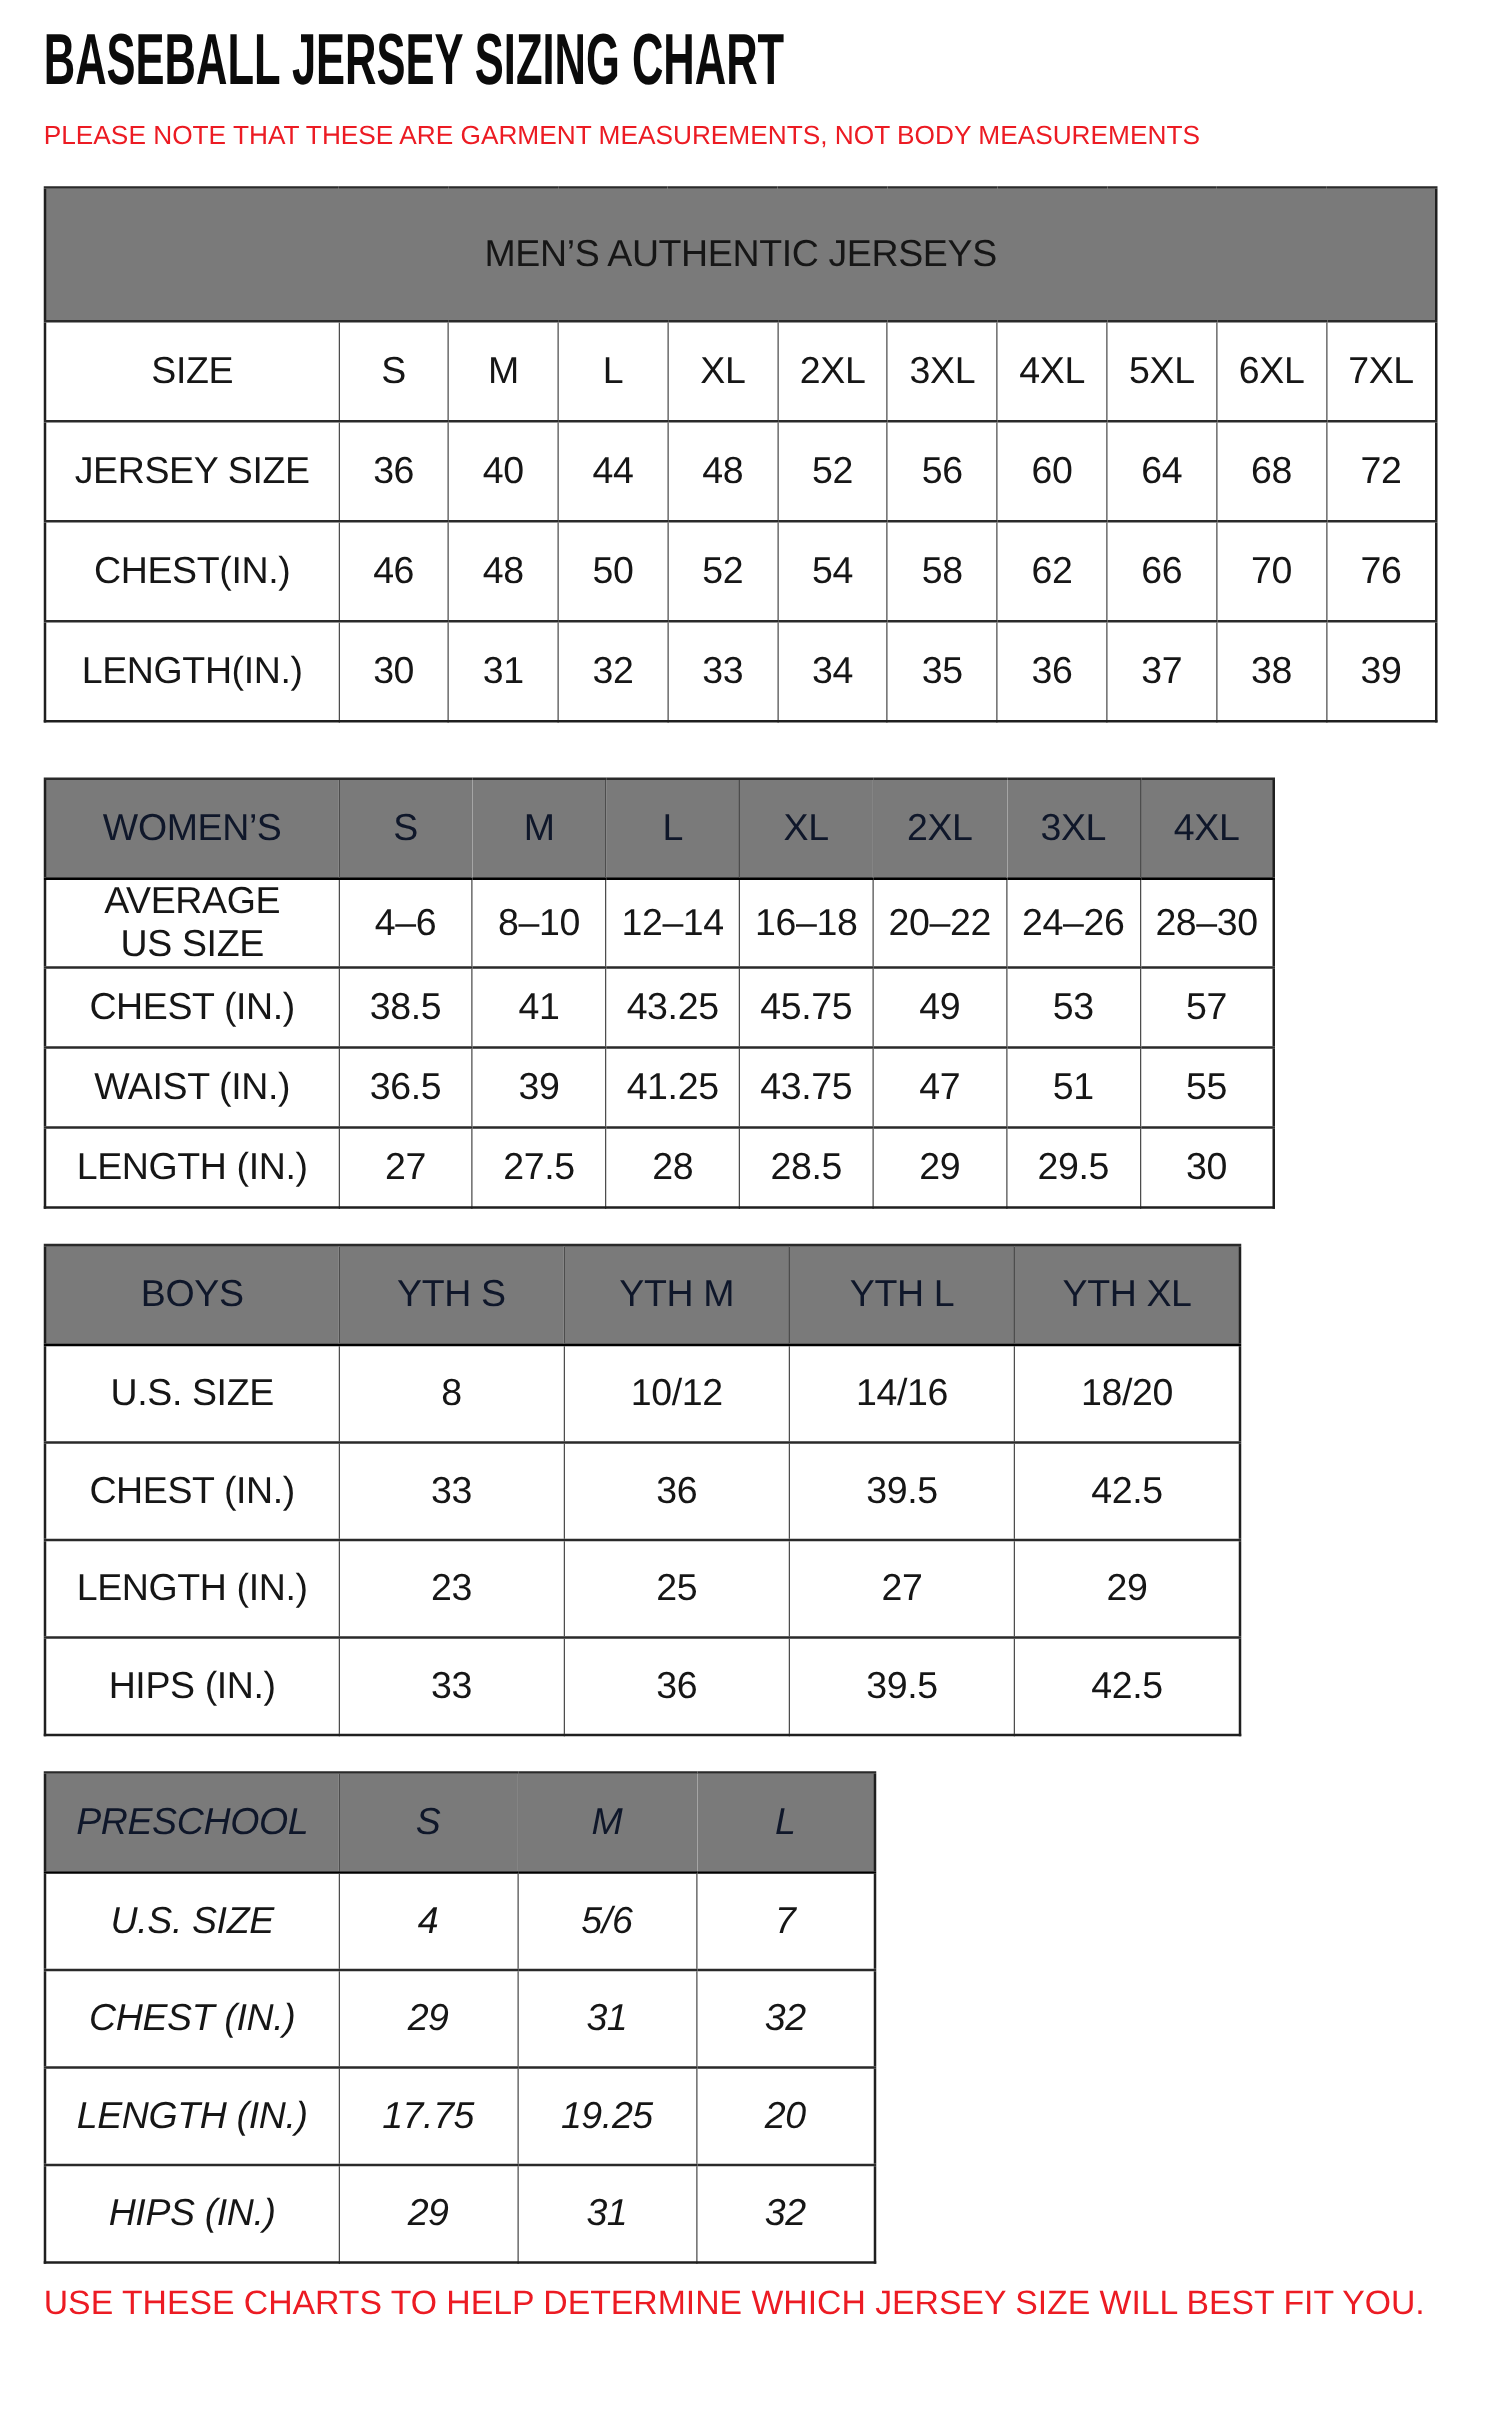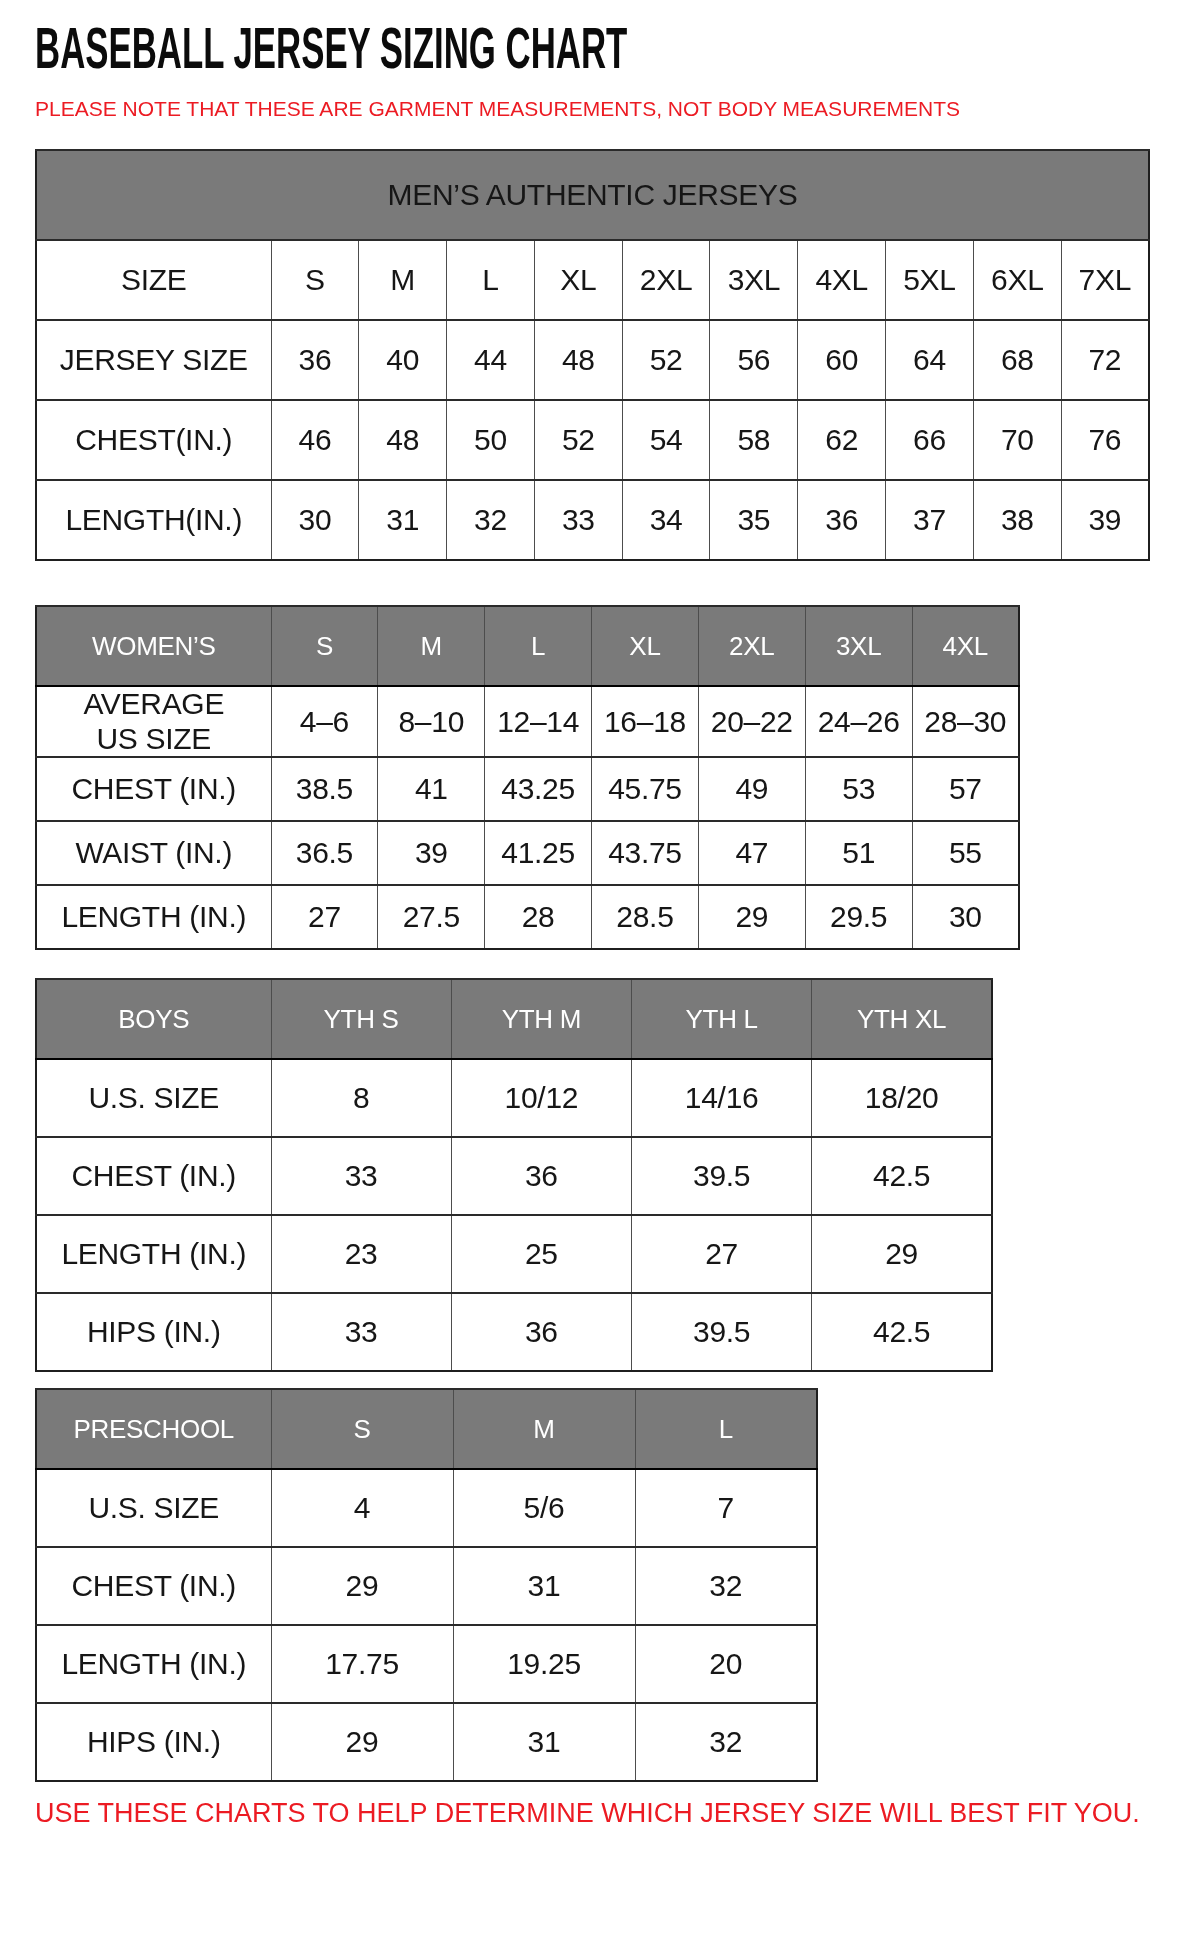--- a/index.html
+++ b/index.html
@@ -45,33 +45,33 @@
   }
   table.tbl col.labelcol{width:235px;}
 
   th.banner{
     background:var(--header-gray);color:#ffffff;
     font-size:36px;letter-spacing:0.5px;
     border:1px solid var(--header-gray);
     border-bottom:2px solid #000;
   }
   tr.header-row th{
-    background:var(--header-gray);color:#ffffff;
-    font-size:26px;border-bottom:2px solid #000;
+    background:var(--header-gray);color:#0f172a;
+    font-size:30px;border-bottom:2px solid #000;
   }
   th.rowlabel{
     font-size:28px;white-space:pre-line;line-height:1.15;color:#141414;
   }
 
   table.mens{width:1115px;margin-top:26px;}
   table.womens{width:985px;margin-top:44px;}
   table.boys{width:958px;margin-top:28px;}
-  table.preschool{width:783px;margin-top:16px;}
-
-  table.mens thead tr{height:90px;}
+  table.preschool{width:666px;margin-top:28px;font-style:italic;}
+
+  table.mens thead tr{height:107px;}
   table.mens tbody tr{height:80px;}
   table.womens thead tr{height:80px;}
   table.womens tbody tr{height:64px;}
   table.boys thead tr,table.preschool thead tr{height:80px;}
   table.boys tbody tr,table.preschool tbody tr{height:78px;}
 
   p.footer{
     margin:16px 0 0 0;font-size:27px;color:var(--accent-red);
     letter-spacing:0px;white-space:nowrap;
   }

